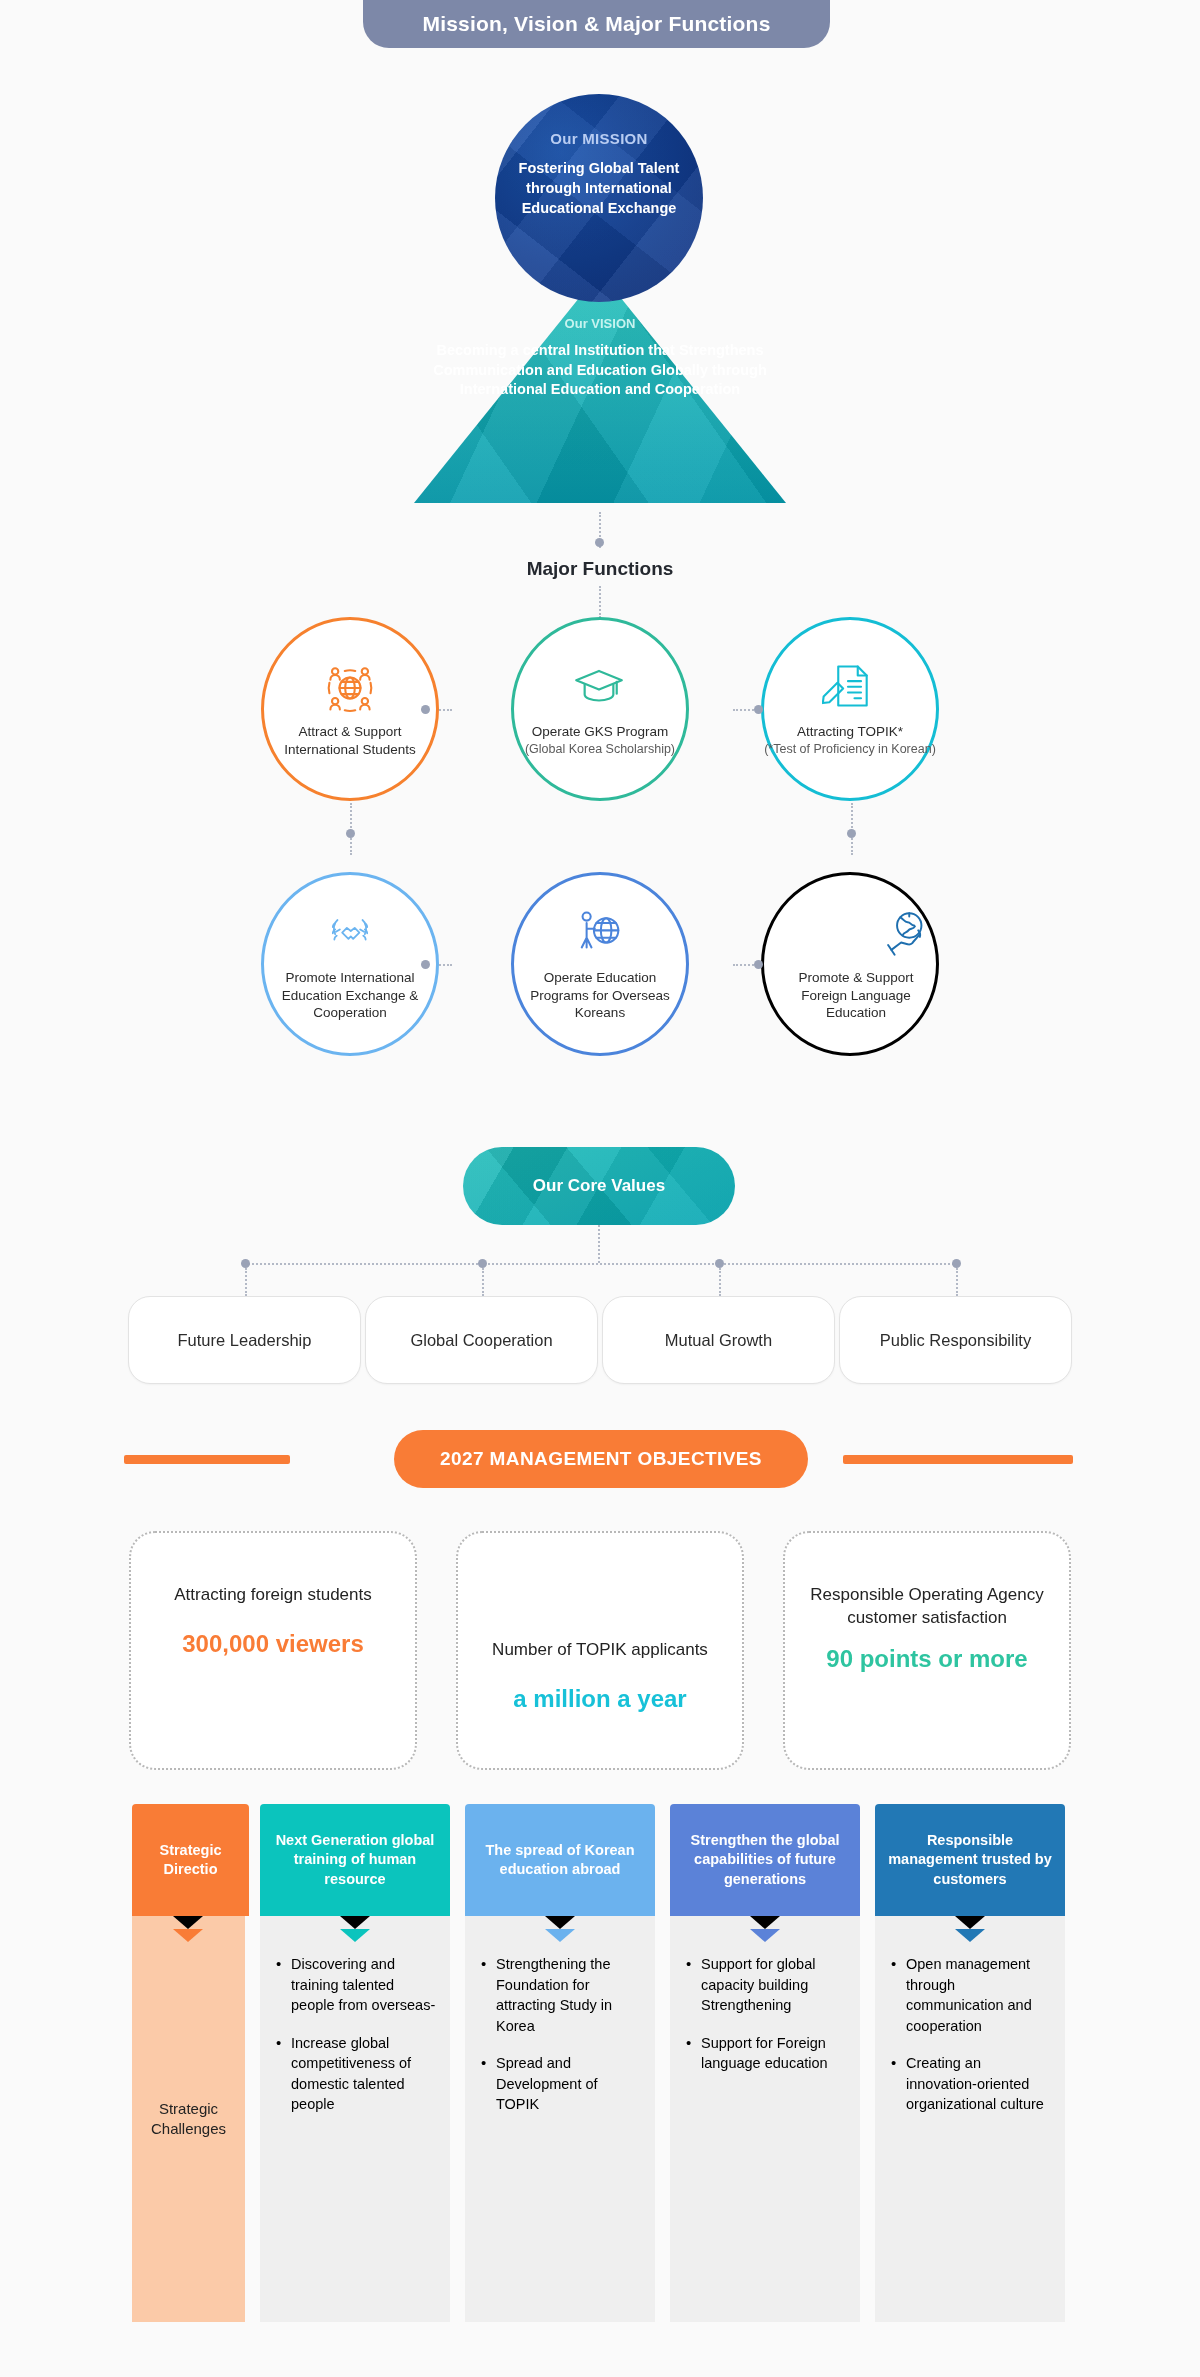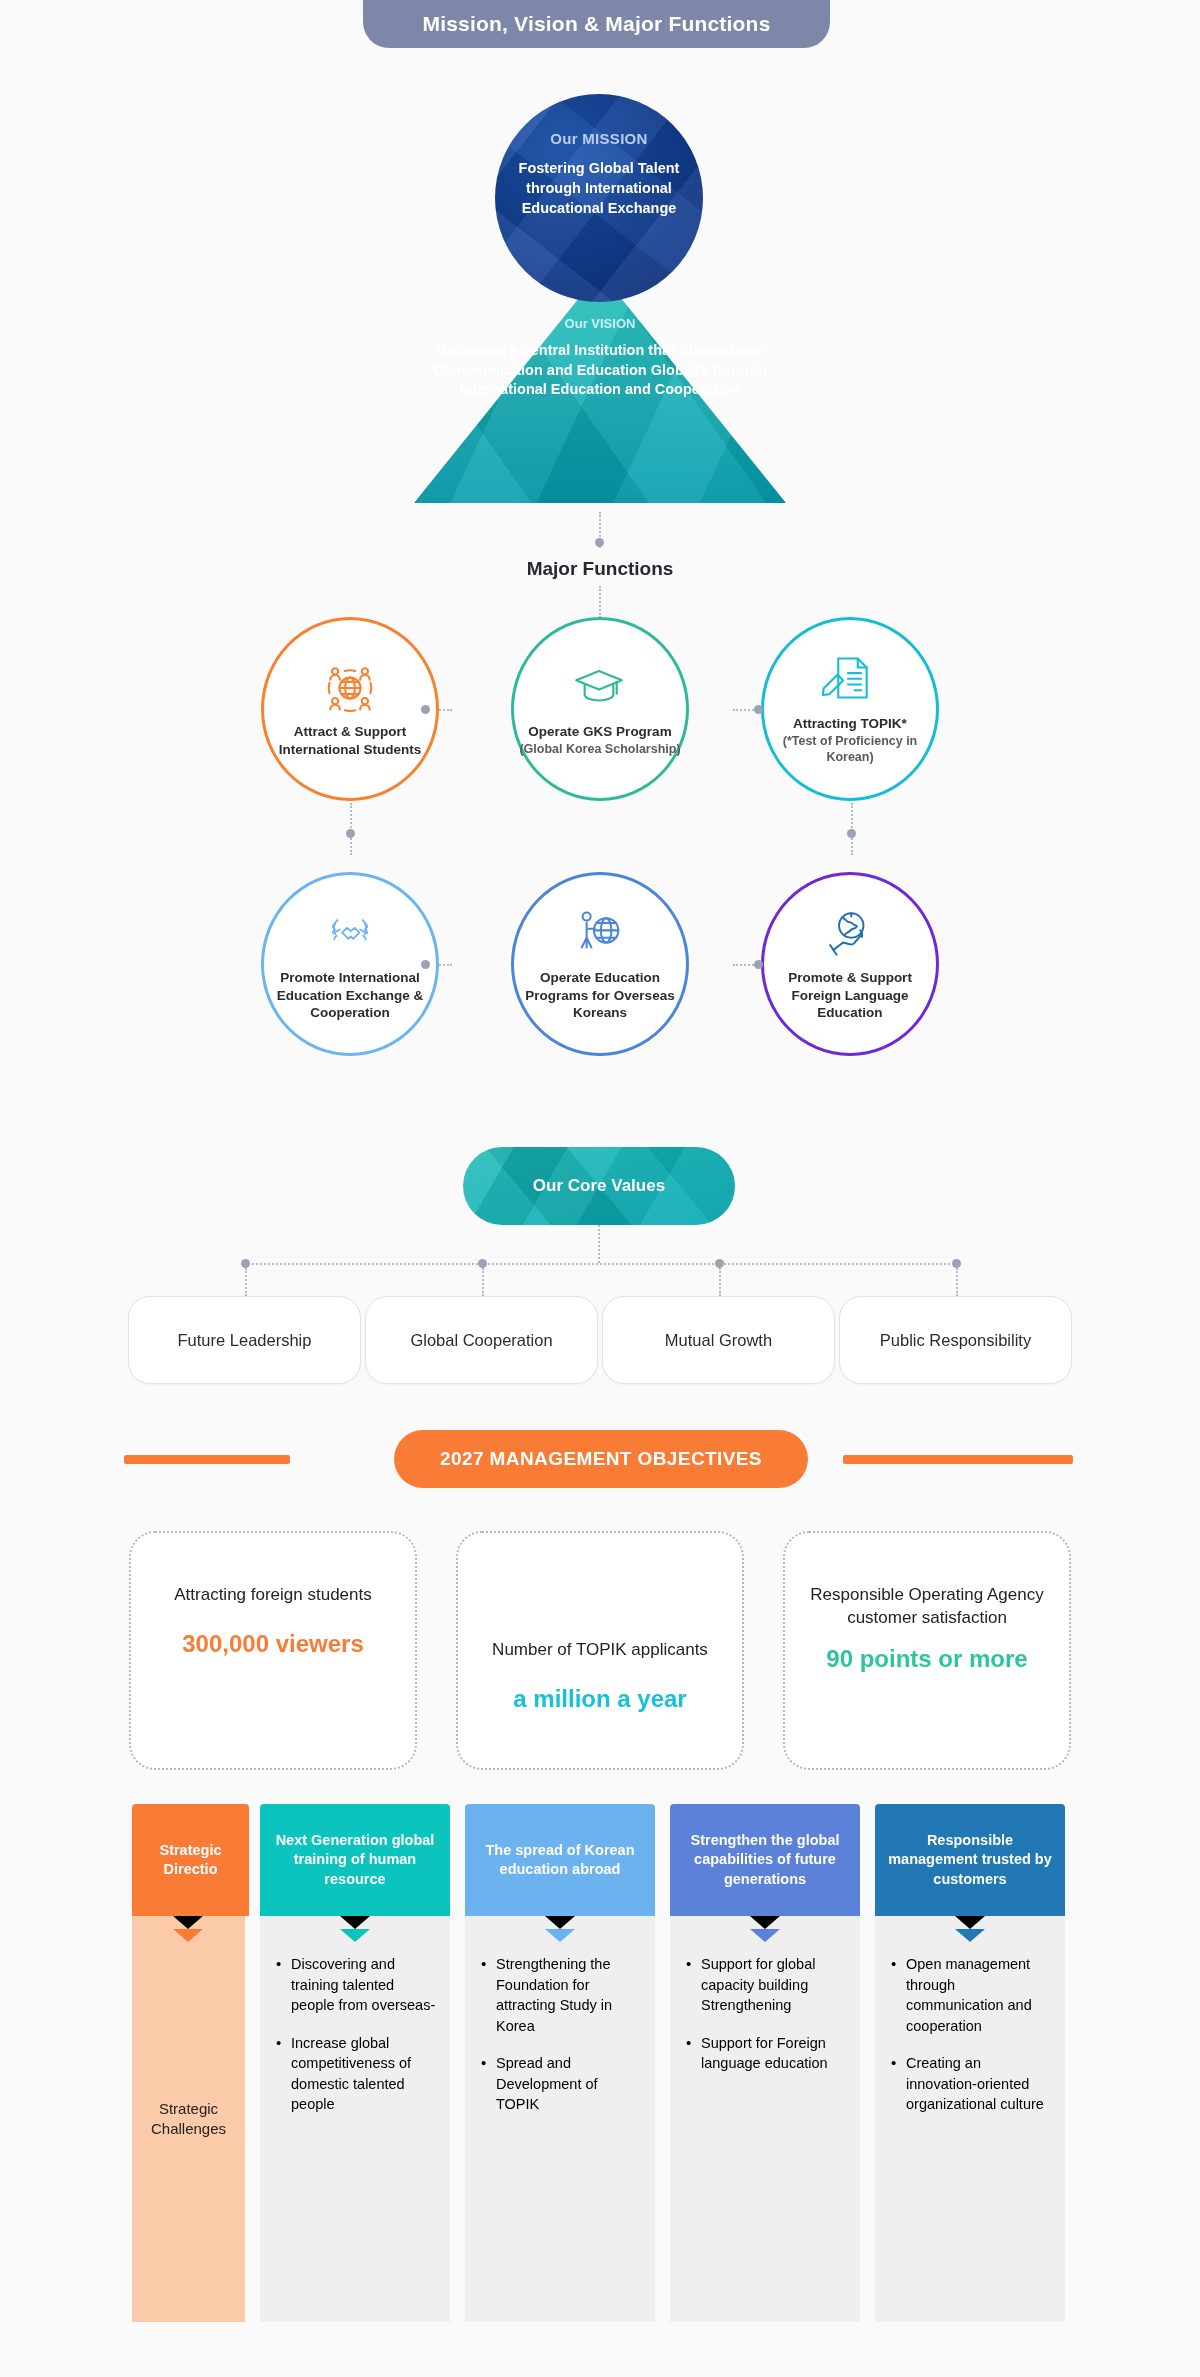--- a/index.html
+++ b/index.html
@@ -83,21 +83,20 @@
     position:absolute;left:0;top:558px;width:1200px;text-align:center;
     font-size:19px;font-weight:bold;color:#24282f;
   }
 
   
   .fn-circle{
     position:absolute;width:178px;height:184px;border-radius:50%;
     background:#ffffff;box-sizing:border-box;
     display:flex;flex-direction:column;align-items:center;justify-content:center;
     z-index:3;
-    font-weight:bold;
   }
   .fn-icon{width:56px;height:56px;margin-bottom:7px;}
   .fn-label{font-size:13.5px;line-height:1.32;text-align:center;color:#2c2c2c;width:160px;}
   .fn-sub{font-size:12.5px;line-height:1.3;text-align:center;color:#5a5a5a;}
 
   
   .core-pill{
     position:absolute;left:463px;top:1147px;width:272px;height:78px;
     border-radius:39px;
     background:
@@ -295,21 +294,21 @@
         <circle cx="42" cy="30" r="15"></circle>
         <ellipse cx="42" cy="30" rx="6.5" ry="15"></ellipse>
         <line x1="27" y1="30" x2="57" y2="30"></line>
         <line x1="30" y1="21" x2="54" y2="21"></line>
         <line x1="30" y1="39" x2="54" y2="39"></line>
       </svg>
     </span>
     <span class="fn-label">Operate Education Programs for Overseas Koreans</span>
   </div>
 
-  <div class="fn-circle" style="left:761px;top:872px;border:3px solid #6d28d9;">
+  <div class="fn-circle" style="left:761px;top:872px;border:3px solid #000000;align-items:flex-end;">
     <span class="fn-icon">
       <svg viewBox="0 0 64 64" width="52" height="52" fill="none" stroke="#1e6faf" stroke-width="2.4" stroke-linecap="round" stroke-linejoin="round">
         <circle cx="36" cy="24" r="15"></circle>
         <path d="M25 14c4 2 5 6 9 6s4 4 8 4M28 36c1-4 5-3 7-6s6-1 8-5M36 9v4M47 30c2 2 3 5 2 8"></path>
         <path d="M14 54l12-9 8 2c3 1 6-1 7-3l8-9"></path>
         <path d="M10 48l8 12"></path>
       </svg>
     </span>
     <span class="fn-label">Promote &amp; Support Foreign Language Education</span>
   </div>

